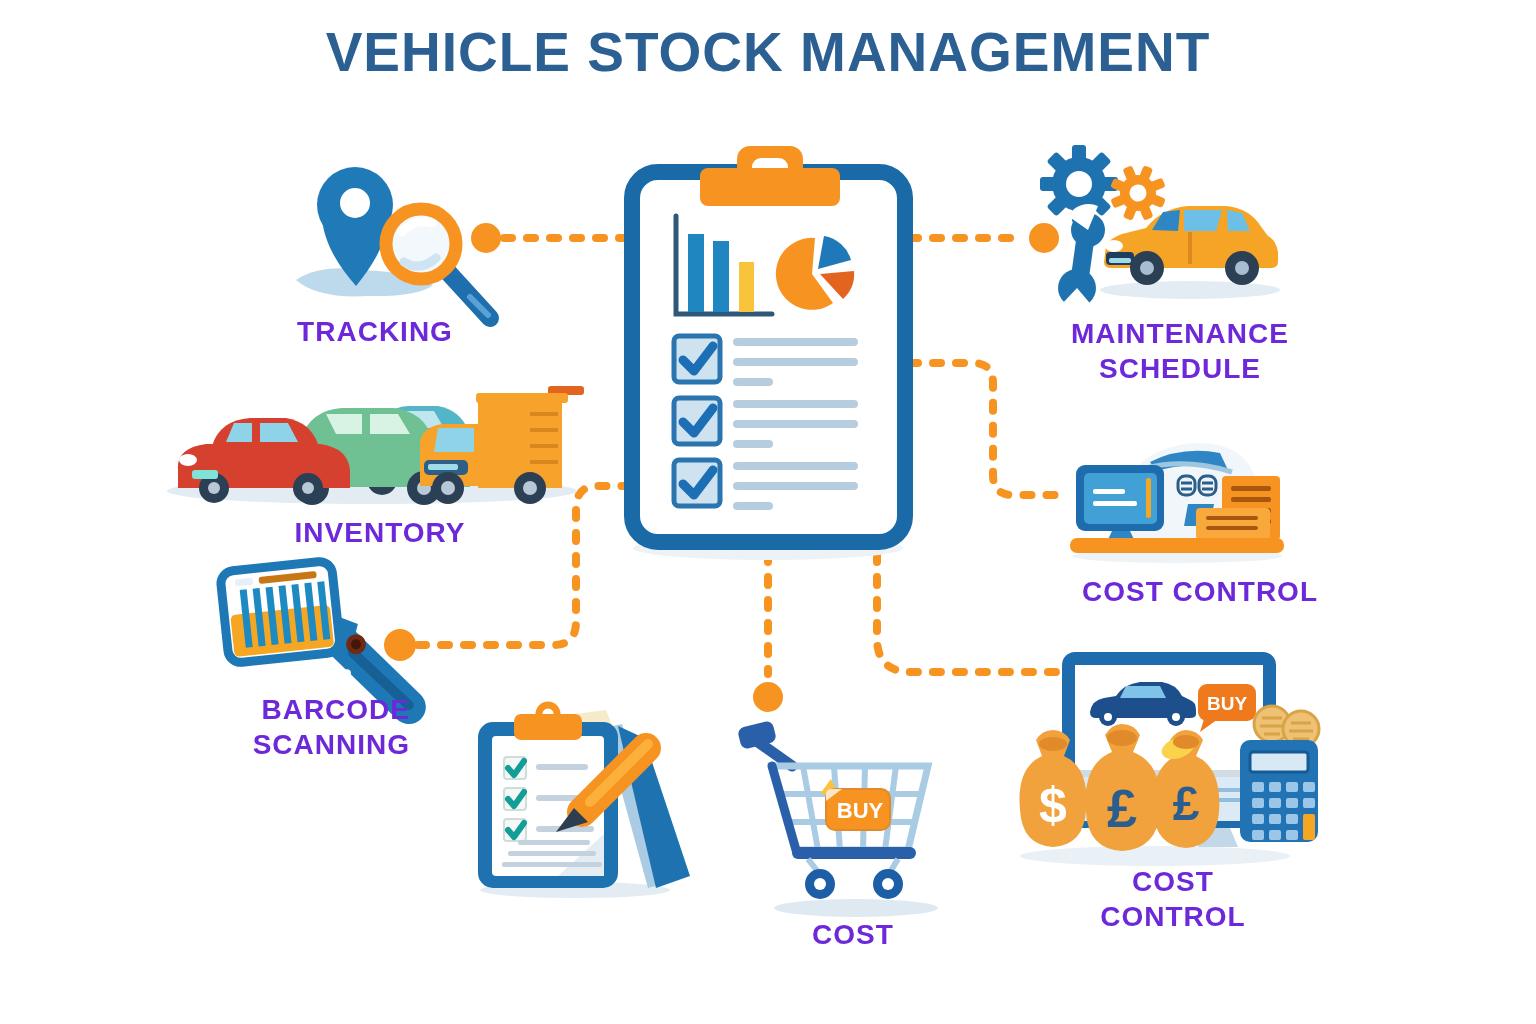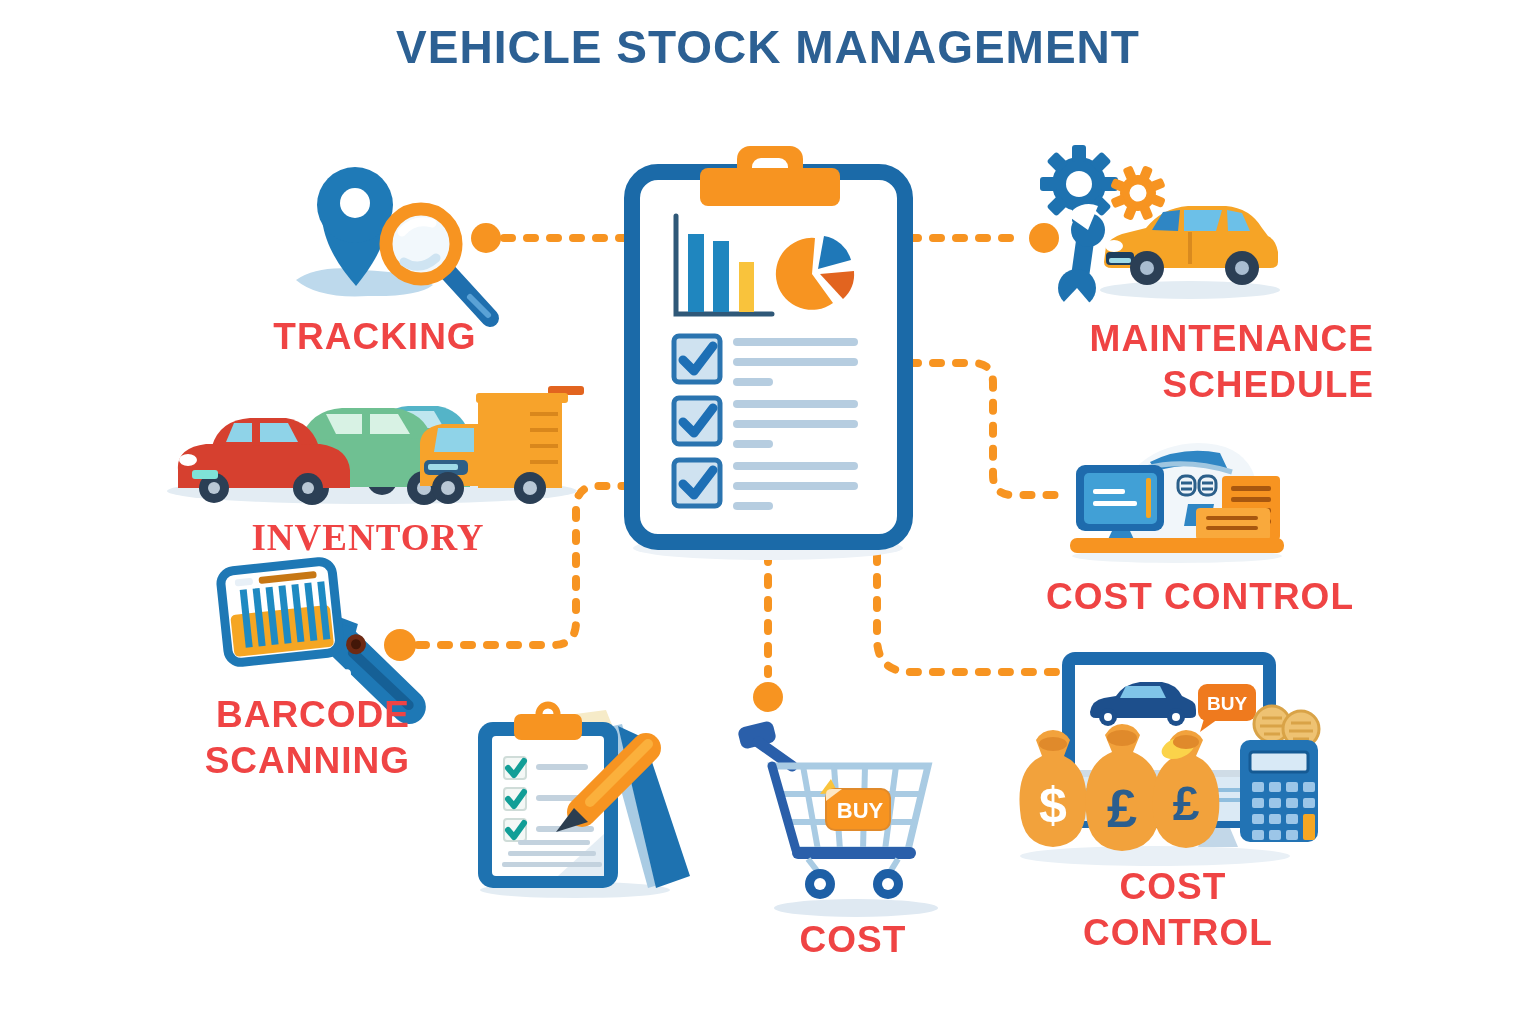--- a/index.html
+++ b/index.html
@@ -2,25 +2,25 @@
 <html><head>
 <meta charset="utf-8">
 <style>
   html,body{margin:0;padding:0;background:#ffffff;}
   .canvas{
     position:relative;width:1536px;height:1024px;background:#ffffff;overflow:hidden;
     font-family:"Liberation Sans", sans-serif;
   }
   .title{
     position:absolute;left:0;top:20px;width:100%;text-align:center;
-    font-size:46px;font-weight:bold;letter-spacing:1px;color:#2c6093;
+    font-size:55px;font-weight:bold;letter-spacing:1px;color:#2c6093;
   }
   .node-label{
     position:absolute;transform:translateX(-50%);
-    font-weight:bold;font-size:37px;letter-spacing:1px;color:#ef4444;
+    font-weight:bold;font-size:28px;letter-spacing:1px;color:#6d28d9;
     text-align:center;line-height:1.25;white-space:nowrap;
   }
   .wrap{white-space:normal;}
   .svg-layer{position:absolute;left:0;top:0;}
 </style>
 </head>
 <body>
 
 <div class="canvas">
 
@@ -418,20 +418,20 @@
           <path d="M1153,812 Q1150,768 1176,756 L1170,740 Q1177,730 1186,730 Q1197,730 1203,740 L1196,756 Q1222,768 1219,812 Q1216,846 1186,848 Q1156,846 1153,812 Z" fill="#f2a23c"></path>
           <ellipse cx="1178" cy="748" rx="17" ry="10" fill="#fbd34a" transform="rotate(-20 1178 748)"></ellipse>
           <ellipse cx="1186" cy="742" rx="13" ry="7" fill="#e08a2b"></ellipse>
           <text x="1186" y="820" text-anchor="middle" font-size="48" font-weight="bold" fill="#2b5e8e" font-family="Liberation Sans, sans-serif">£</text>
         </g>
       </g>
     </g>
   </svg>
 
   <div class="node-label" style="left:375px;top:314px;">TRACKING</div>
-  <div class="node-label" style="left:368px;top:515px;font-family:Liberation Serif, serif;">INVENTORY</div>
+  <div class="node-label" style="left:380px;top:515px;">INVENTORY</div>
   <div class="node-label wrap" style="left:285px;top:692px;width:250px;text-align:right;">BARCODE SCANNING</div>
   <div class="node-label" style="left:853px;top:917px;">COST</div>
-  <div class="node-label wrap" style="left:1224px;top:316px;width:300px;text-align:right;">MAINTENANCE SCHEDULE</div>
+  <div class="node-label wrap" style="left:1180px;top:316px;width:300px;">MAINTENANCE SCHEDULE</div>
   <div class="node-label" style="left:1200px;top:574px;">COST CONTROL</div>
   <div class="node-label wrap" style="left:1173px;top:864px;width:180px;">COST CONTROL</div>
 
 </div>
 
 </body></html>

